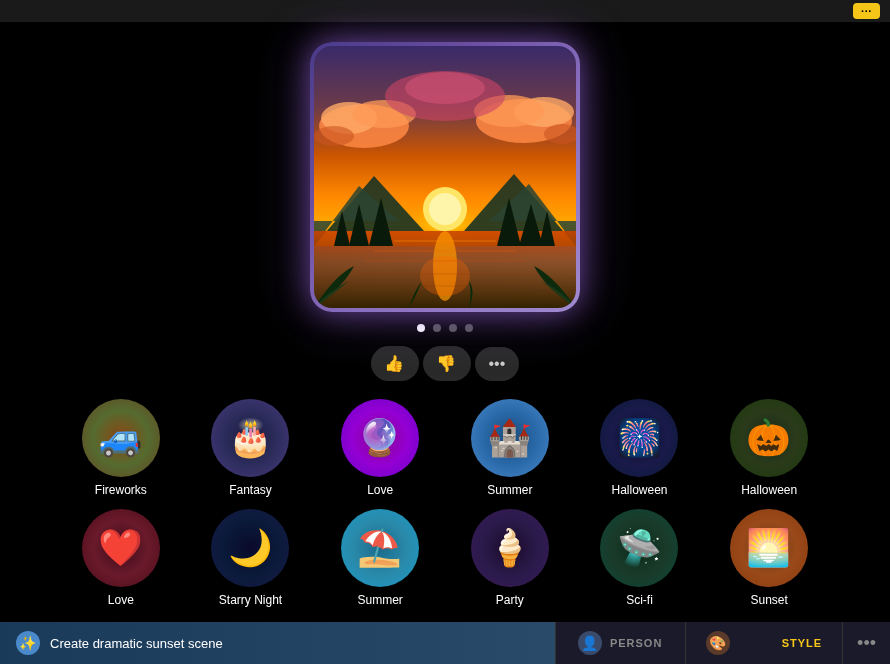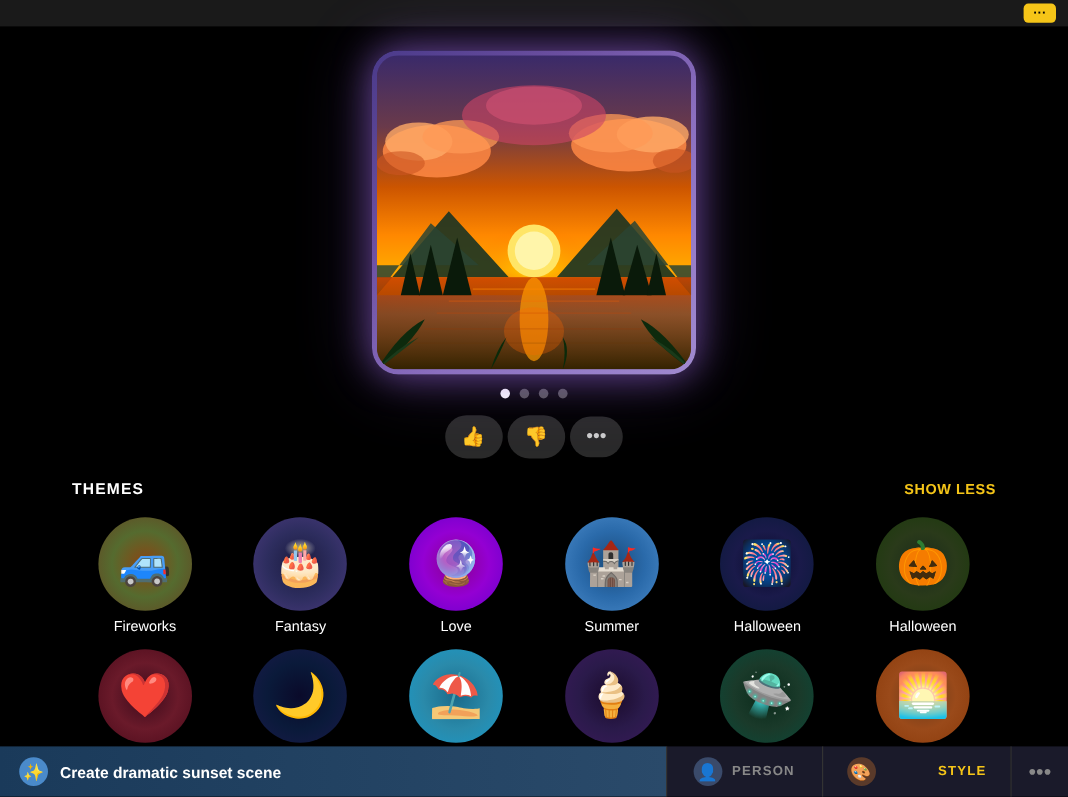--- a/index.html
+++ b/index.html
@@ -197,21 +197,20 @@
       border-radius: 50%;
       background: #4a8aca;
       display: flex;
       align-items: center;
       justify-content: center;
       font-size: 14px;
     }
     .bottom-text {
       color: #fff;
       font-size: 13px;
-      font-weight: bold;
     }
     .bottom-right {
       display: flex;
       align-items: stretch;
     }
     .bottom-tab {
       display: flex;
       align-items: center;
       gap: 8px;
       padding: 0 20px;
@@ -356,24 +355,20 @@
     <div class="dot"></div>
   </div>
 
   <div class="actions">
     <button class="action-btn">👍</button>
     <button class="action-btn">👎</button>
     <button class="action-btn">•••</button>
   </div>
 
   <div class="themes-section">
-    <div class="themes-header">
-      <span class="themes-title">THEMES</span>
-      <button class="show-less-btn">SHOW LESS</button>
-    </div>
     <div class="themes-grid" id="themes-grid">
     <div class="theme-item">
           <div class="theme-circle theme-adventure">🚙</div>
           <span class="theme-label">Fireworks</span>
         </div>
         <div class="theme-item">
           <div class="theme-circle theme-birthday">🎂</div>
           <span class="theme-label">Fantasy</span>
         </div>
         <div class="theme-item">

